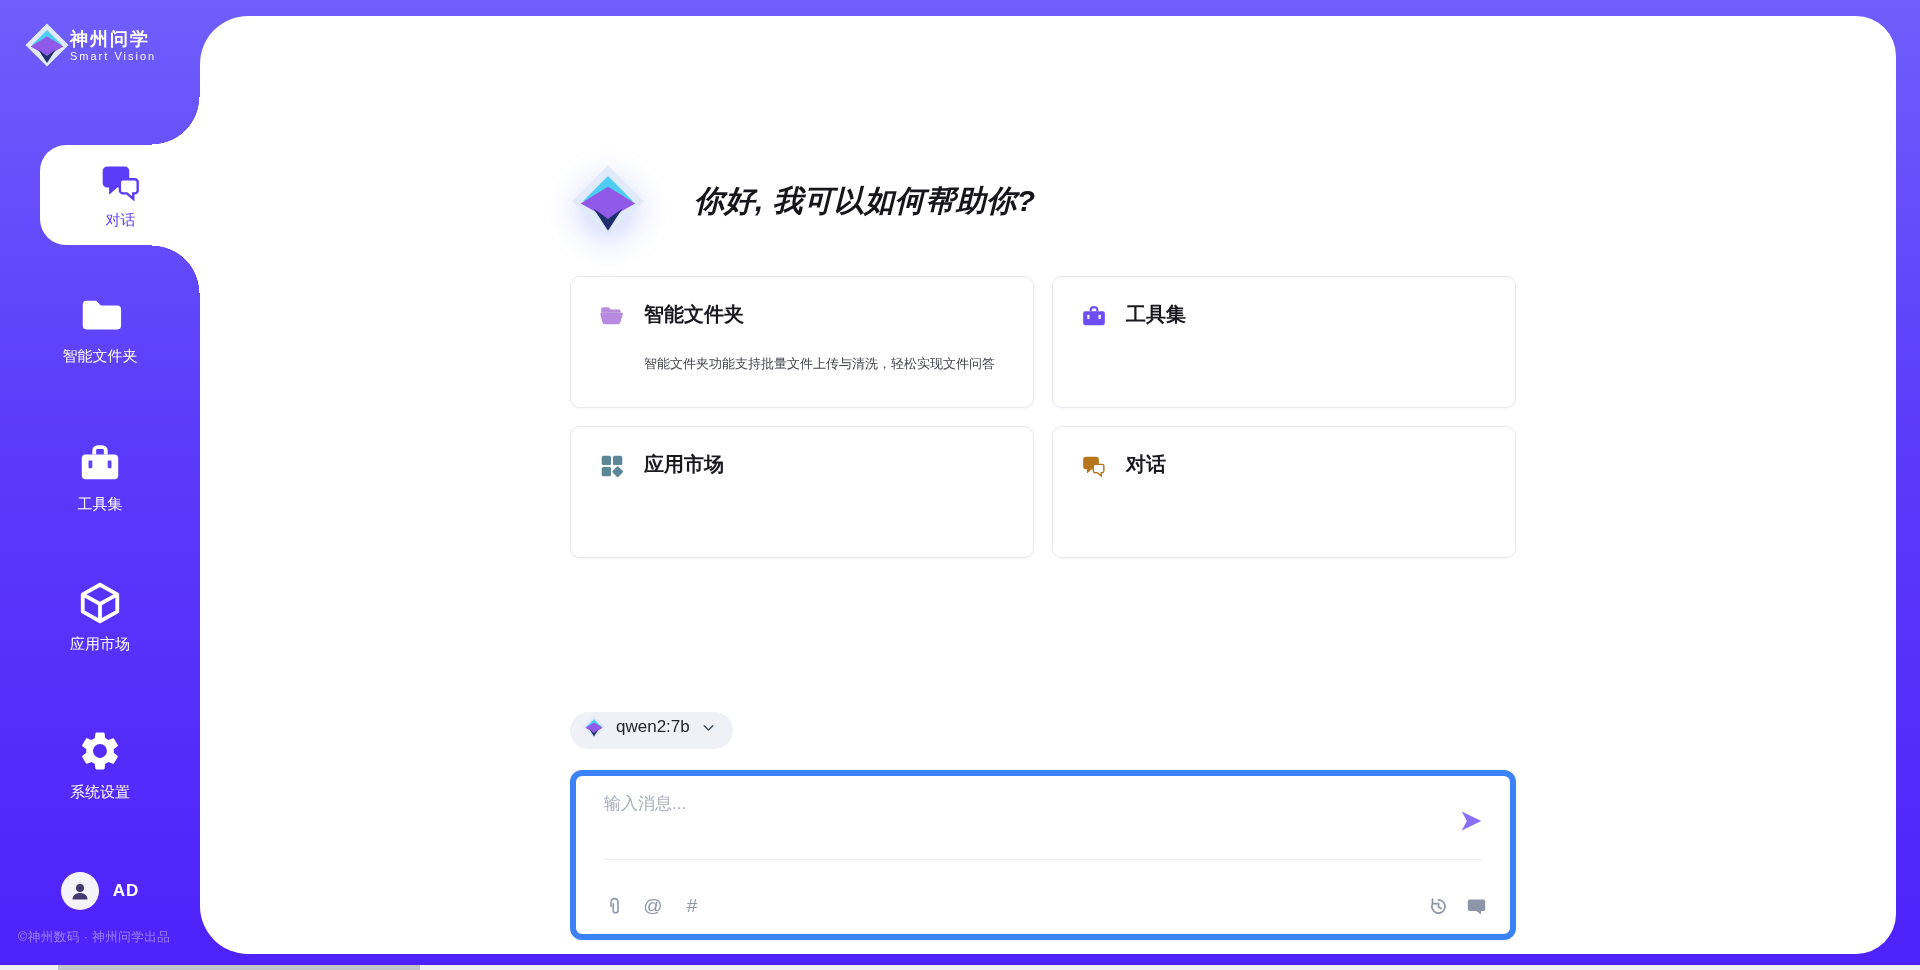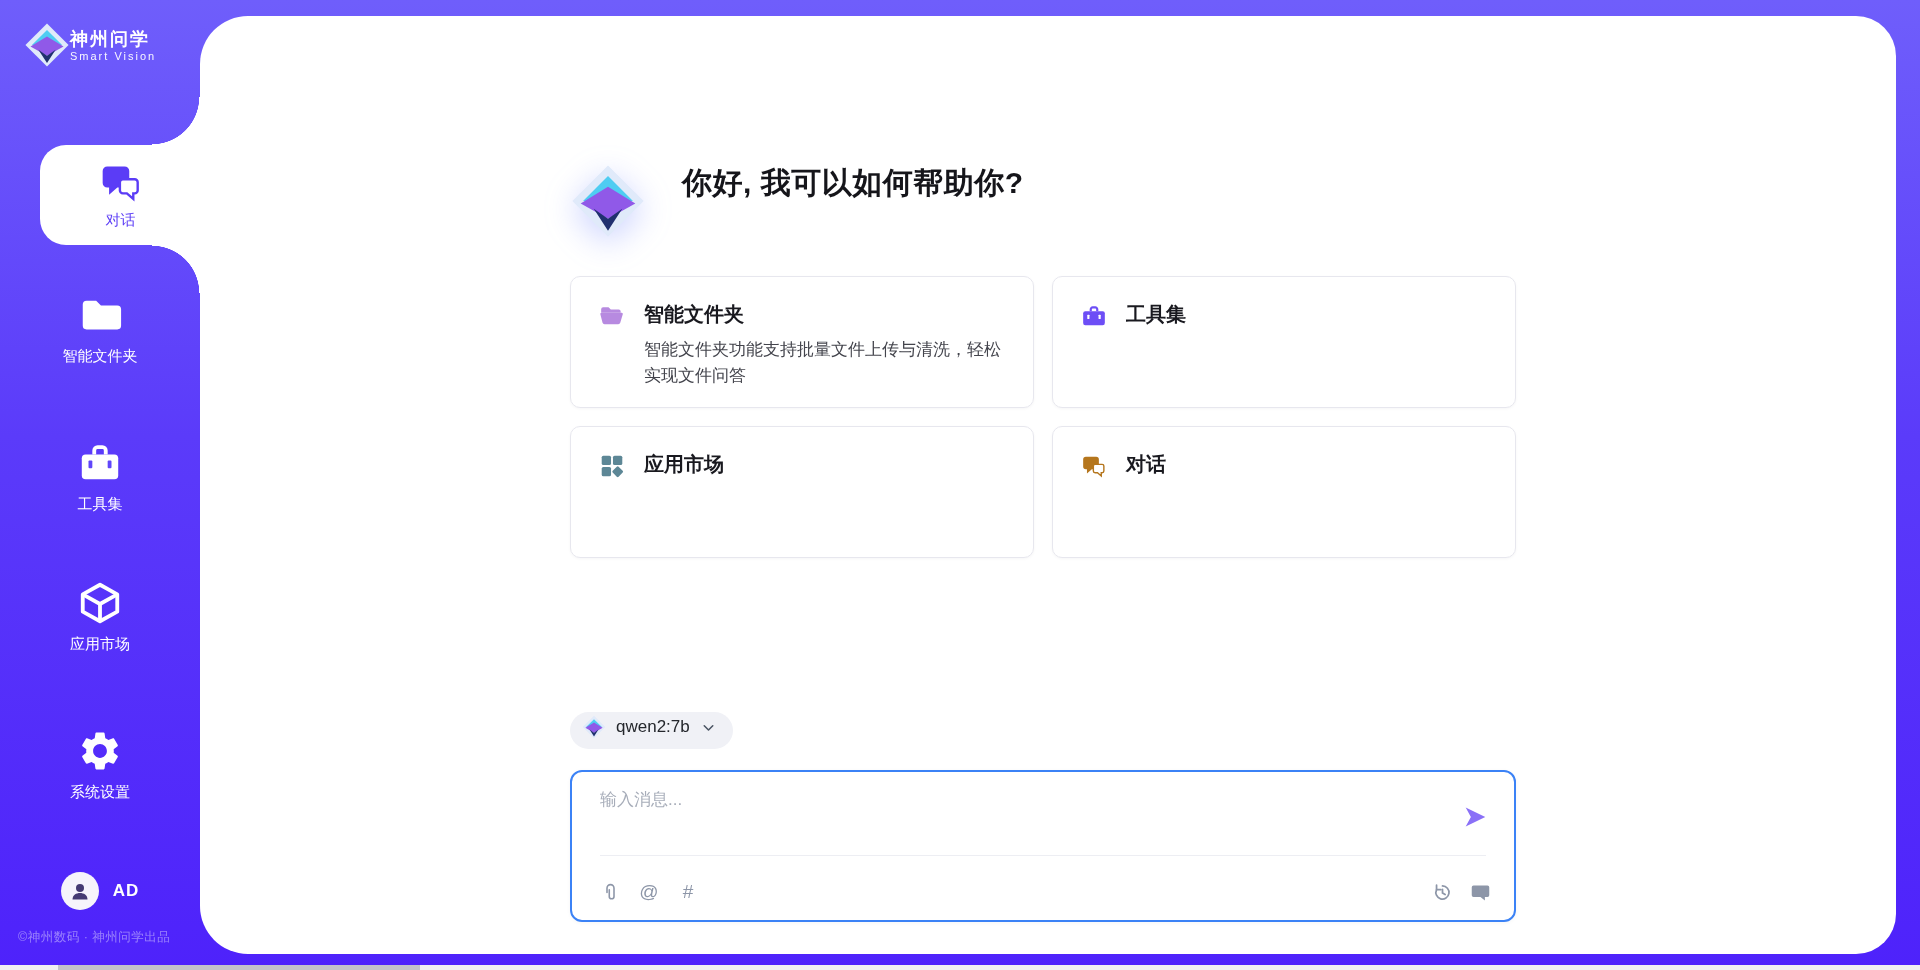--- a/index.html
+++ b/index.html
@@ -50,46 +50,46 @@
     align-items:center; justify-content:center; gap:14px; cursor:pointer; }
   .avatar-circle { width:38px; height:38px; border-radius:50%; background:#f6f4fb;
     display:flex; align-items:center; justify-content:center; }
   .avatar-circle svg { width:24px; height:24px; }
   .user-name { color:#fff; font-size:17px; font-weight:600; letter-spacing:1px; }
 
   .copyright { position:absolute; left:8px; top:929px; font-size:12.5px;
     color:rgba(255,255,255,.42); letter-spacing:.5px; white-space:nowrap;margin-left:10px; }
 
   
-  .greeting { position:absolute; left:570px; top:163px; display:flex; gap:36px; }
+  .greeting { position:absolute; left:570px; top:163px; display:flex; align-items:center; gap:48px;font-style:italic; }
   .greeting-diamond { width:76px; height:76px; filter:drop-shadow(0 8px 16px rgba(110,130,255,.35)); }
   .greeting-title { font-size:30px; font-weight:700; color:#15151a; letter-spacing:.5px; }
 
   
   .cards { position:absolute; left:570px; top:276px; width:946px;
     display:grid; grid-template-columns:1fr 1fr; gap:18px; }
   .card { height:132px; background:#fff; border:1px solid #e7e7ee; border-radius:10px;
     box-shadow:0 1px 3px rgba(20,20,45,.04); padding:24px 26px 0 28px;
     display:flex; gap:19px; cursor:pointer; }
   .card-icon { width:26px; height:26px; flex:0 0 26px; margin-top:2px; }
   .card-icon svg { width:26px; height:26px; display:block; }
   .card-title { font-size:20px; font-weight:700; color:#19191f; }
-  .card-desc { margin-top:9px; font-size:17px; line-height:1.55; color:#43444c; }
+  .card-desc { margin-top:26px; font-size:13px; line-height:1.55; color:#43444c; }
 
   
   .model-pill { position:absolute; left:570px; top:712px; height:37px;
     background:#f0f1f6; border-radius:19px; display:inline-flex; align-items:center;
     gap:10px; padding:0 16px 7px 12px; cursor:pointer; }
   .model-pill svg.mini-diamond { width:24px; height:24px; }
   .model-name { font-size:17px; color:#24272c; }
   .chev { width:17px; height:17px; }
 
   
-  .composer { position:absolute; left:570px; top:770px; width:946px; height:152px;
-    background:#fff; border:2px solid #3b82f6; border-radius:12px;
+  .composer { position:absolute; left:570px; top:770px; width:946px; height:170px;
+    background:#fff; border:6px solid #3b82f6; border-radius:12px;
     box-shadow:0 1px 4px rgba(20,20,45,.04); }
   .composer textarea { position:absolute; left:28px; top:16px; width:840px; height:56px;
     border:none; outline:none; resize:none; font-family:"Liberation Sans",sans-serif;
     font-size:17px; color:#33363d; background:transparent; }
   .composer textarea::placeholder { color:#a7adb9; }
   .send-btn { position:absolute; right:26px; top:32px; width:26px; height:26px;
     color:#8a70f7; cursor:pointer; background:none; border:none; padding:0; }
   .send-btn svg { width:26px; height:26px; }
   .composer-divider { position:absolute; left:28px; right:28px; top:83px; height:1px; background:#edeef3; }
   .composer-tools-left { position:absolute; left:26px; bottom:16px; display:flex; align-items:center; gap:15px; }

